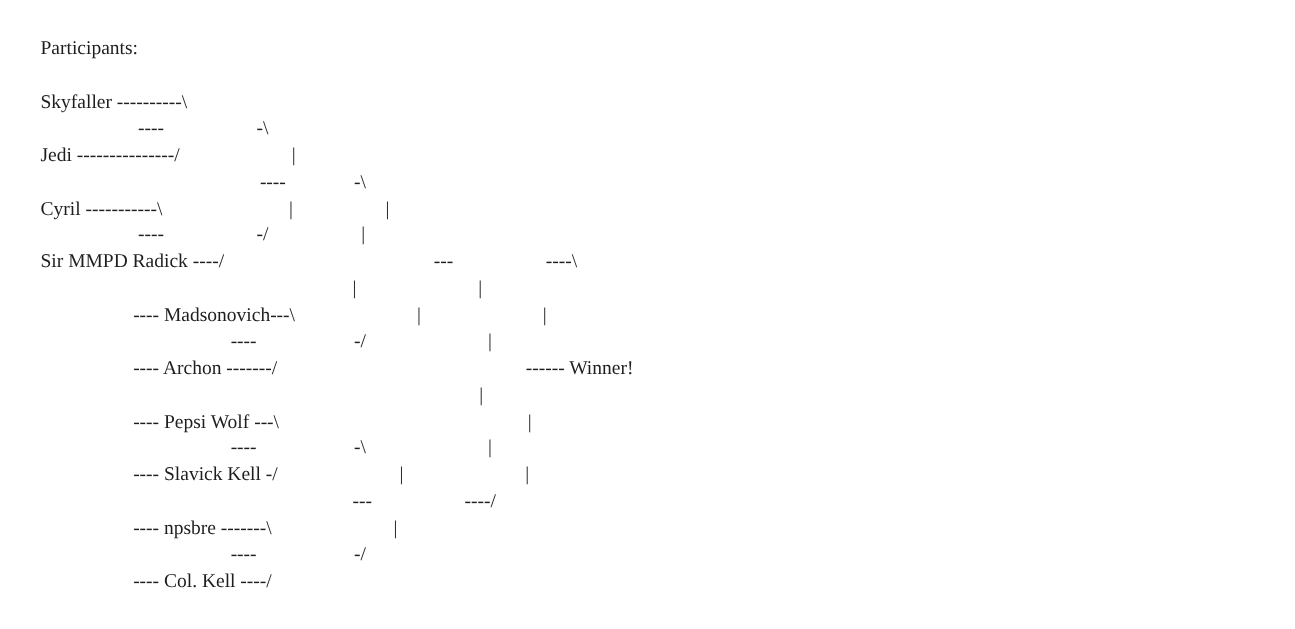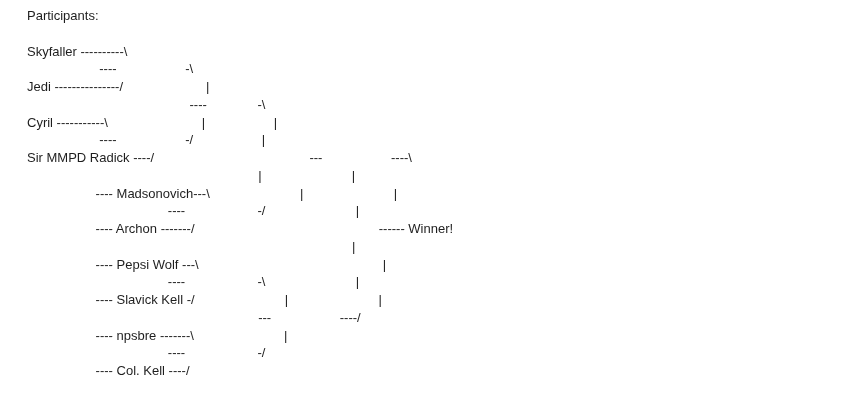--- a/index.html
+++ b/index.html
@@ -9,23 +9,23 @@
   body {
     width: 863px;
     height: 419px;
     background: #ffffff;
     overflow: hidden;
     position: relative;
   }
   .bracket-pre {
     position: absolute;
     left: 27px;
-    top: 7px;
+    top: 23px;
     margin: 0;
-    font-family: Liberation Sans, sans-serif;
+    font-family: Liberation Serif, serif;
     font-size: 13px;
     line-height: 17.75px;
     letter-spacing: 0;
     color: #1e1e1e;
     white-space: pre;
   }
 </style>
 </head>
 <body style="background: rgb(255, 255, 255);">
 

